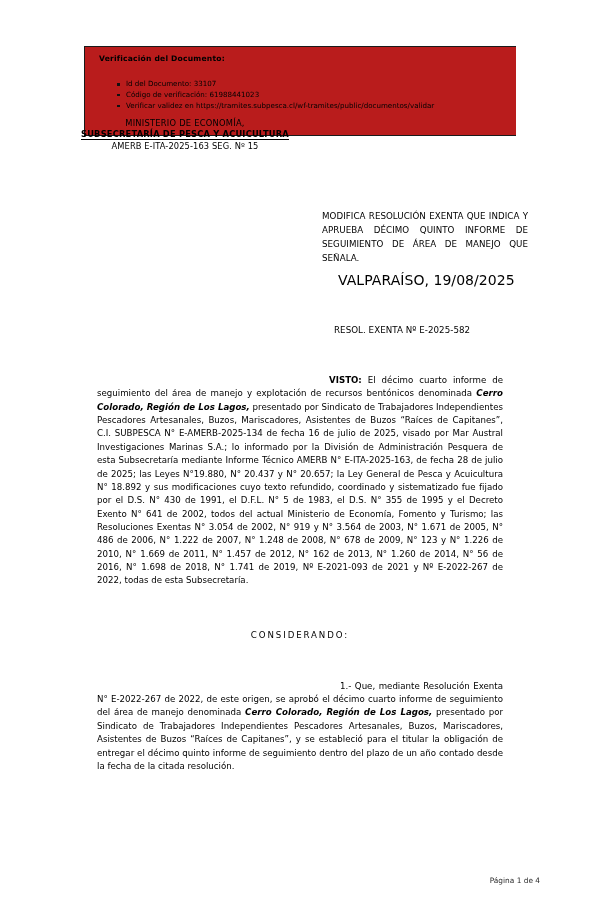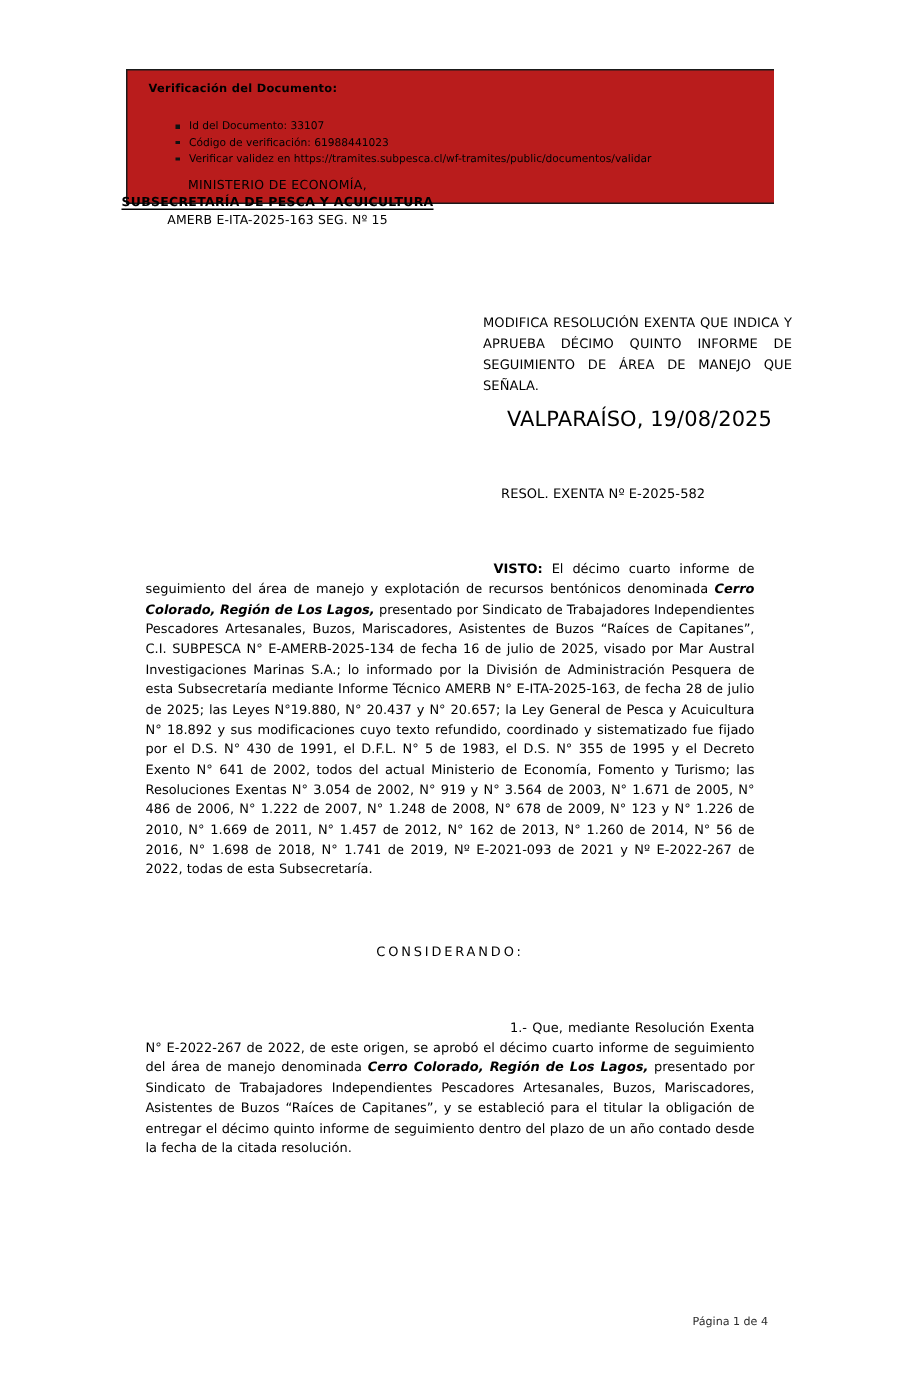--- a/index.html
+++ b/index.html
@@ -148,21 +148,21 @@
   .sp-visto-considerando { height: 42px; }
   .sp-considerando-1 { height: 40px; }
 
   
   .footer {
     position: absolute;
     left: 0;
     right: 0;
     top: 876px;
     text-align: right;
-    padding-right: 88px;
+    padding-right: 60px;
     font-size: 7.4px;
     color: #2b2b2b;
   }
 </style>
 </head>
 <body>
 
 <div class="page">
 
   <div class="verif-box">

